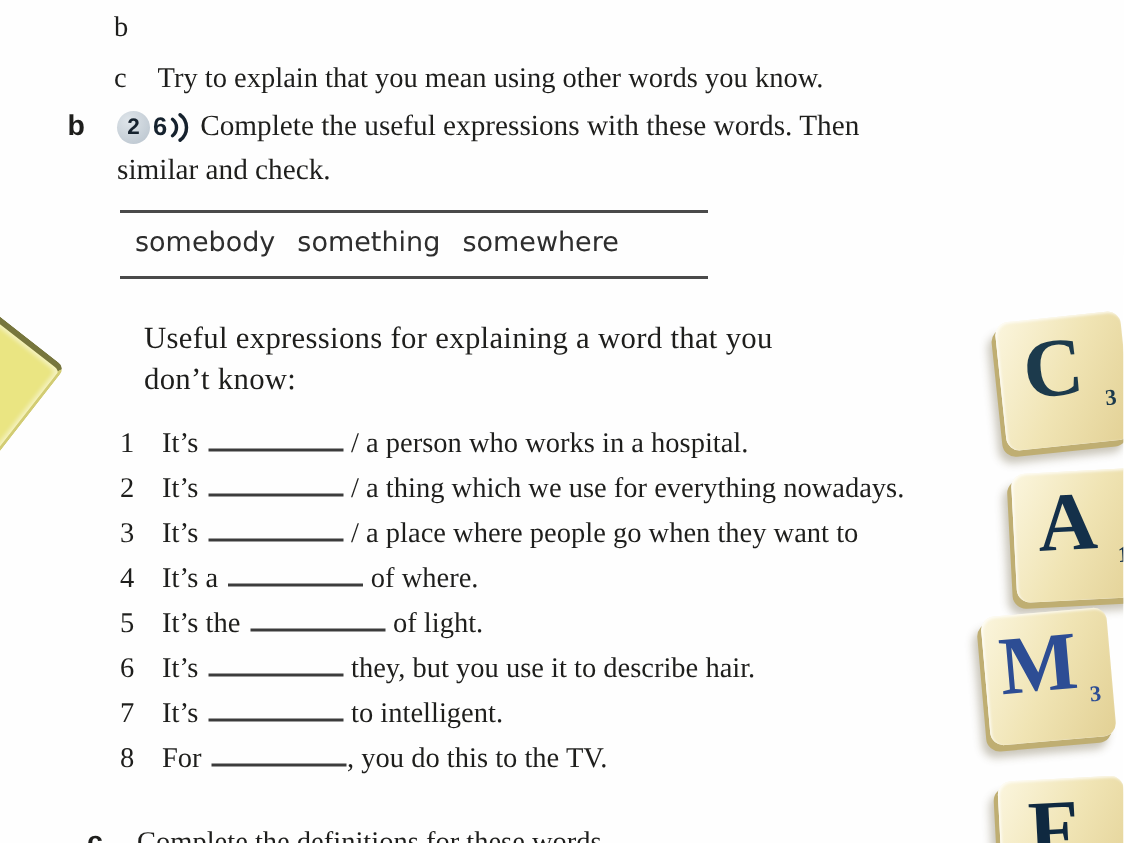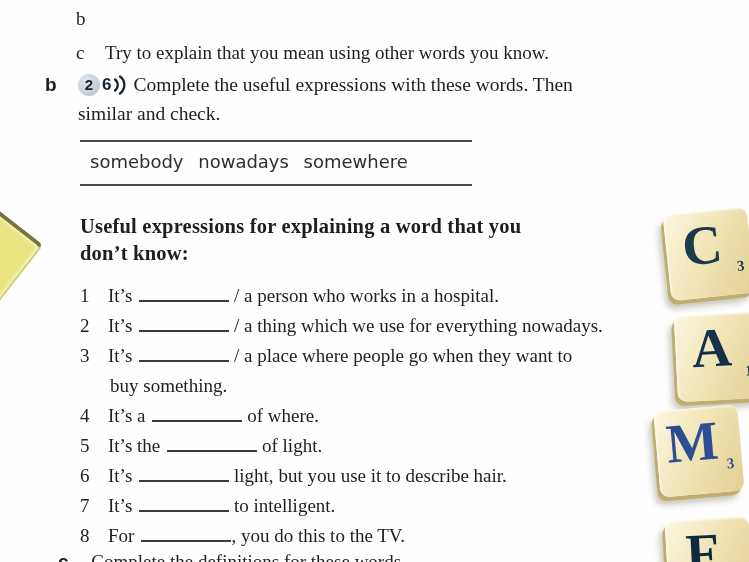--- a/index.html
+++ b/index.html
@@ -27,21 +27,21 @@
   .exline2{margin-top:4px;}
 
   
   .wordbox{position:absolute;left:80px;top:140px;width:382px;
            border-top:2px solid #4a4a4a;border-bottom:2px solid #4a4a4a;
            padding:7px 0 9px 10px;
            font-family:"DejaVu Sans",sans-serif;font-size:18px;color:#2e2e2e;
            line-height:26px;word-spacing:9px;}
 
   
-  .ue-heading{position:absolute;left:80px;top:213px;font-size:20.5px;font-weight:bold;
+  .ue-heading{position:absolute;left:96px;top:213px;font-size:20.5px;font-weight:normal;
               line-height:27px;letter-spacing:.2px;width:560px;}
   .items{position:absolute;left:80px;top:281px;font-size:19px;}
   .item{display:flex;line-height:30px;}
   .num{width:28px;flex:0 0 28px;}
   .itext{width:582px;}
   .blank{display:inline-block;width:90px;height:12px;border-bottom:2px solid #3c3c3c;margin-left:7px;}
   .bold{font-weight:normal;}
 
   
   .next{position:absolute;left:58px;top:551px;font-size:19px;white-space:nowrap;}
@@ -85,52 +85,52 @@
           <path d="M3 5.5 a7 7 0 0 1 0 11" fill="none" stroke="#16222e" stroke-width="2.3" stroke-linecap="round"></path>
           <path d="M8 2.5 a10.5 10.5 0 0 1 0 17" fill="none" stroke="#16222e" stroke-width="2.3" stroke-linecap="round"></path>
         </svg>
         <span>Complete the useful expressions with these words. Then</span>
       </div>
       <div class="exline2">similar and check.</div>
     </div>
   </div>
 
   <div class="wordbox">
-    <div>somebody nowadays somewhere</div>
+    <div>somebody something somewhere</div>
   </div>
 
   <div class="ue-heading">
     <div>Useful expressions for explaining a word that you</div>
     <div>don’t know:</div>
   </div>
 
   <div class="items" id="items">
       <div class="item">
         <span class="num">1</span>
         <span class="itext"><span class="bold">It’s</span><span class="blank"></span> / a person who works in a hospital.</span>
       </div>
       <div class="item">
         <span class="num">2</span>
         <span class="itext"><span class="bold">It’s</span><span class="blank"></span> / a thing which we use for everything nowadays.</span>
       </div>
       <div class="item">
         <span class="num">3</span>
-        <span class="itext"><span class="bold">It’s</span><span class="blank"></span> / a place where people go when they want to<div style="padding-left: 2px;">buy something.</div></span>
+        <span class="itext"><span class="bold">It’s</span><span class="blank"></span> / a place where people go when they want to</span>
       </div>
       <div class="item">
         <span class="num">4</span>
         <span class="itext"><span class="bold">It’s a</span><span class="blank"></span><span class="bold"> of where.</span></span>
       </div>
       <div class="item">
         <span class="num">5</span>
         <span class="itext"><span class="bold">It’s the</span><span class="blank"></span><span class="bold"> of light.</span></span>
       </div>
       <div class="item">
         <span class="num">6</span>
-        <span class="itext"><span class="bold">It’s</span><span class="blank"></span><span class="bold"> light,</span> but you use it to describe hair.</span>
+        <span class="itext"><span class="bold">It’s</span><span class="blank"></span><span class="bold"> they,</span> but you use it to describe hair.</span>
       </div>
       <div class="item">
         <span class="num">7</span>
         <span class="itext"><span class="bold">It’s</span><span class="blank"></span><span class="bold"> to intelligent.</span></span>
       </div>
       <div class="item">
         <span class="num">8</span>
         <span class="itext"><span class="bold">For</span><span class="blank"></span><span class="bold">,</span> you do this to the TV.</span>
       </div>
     </div>

